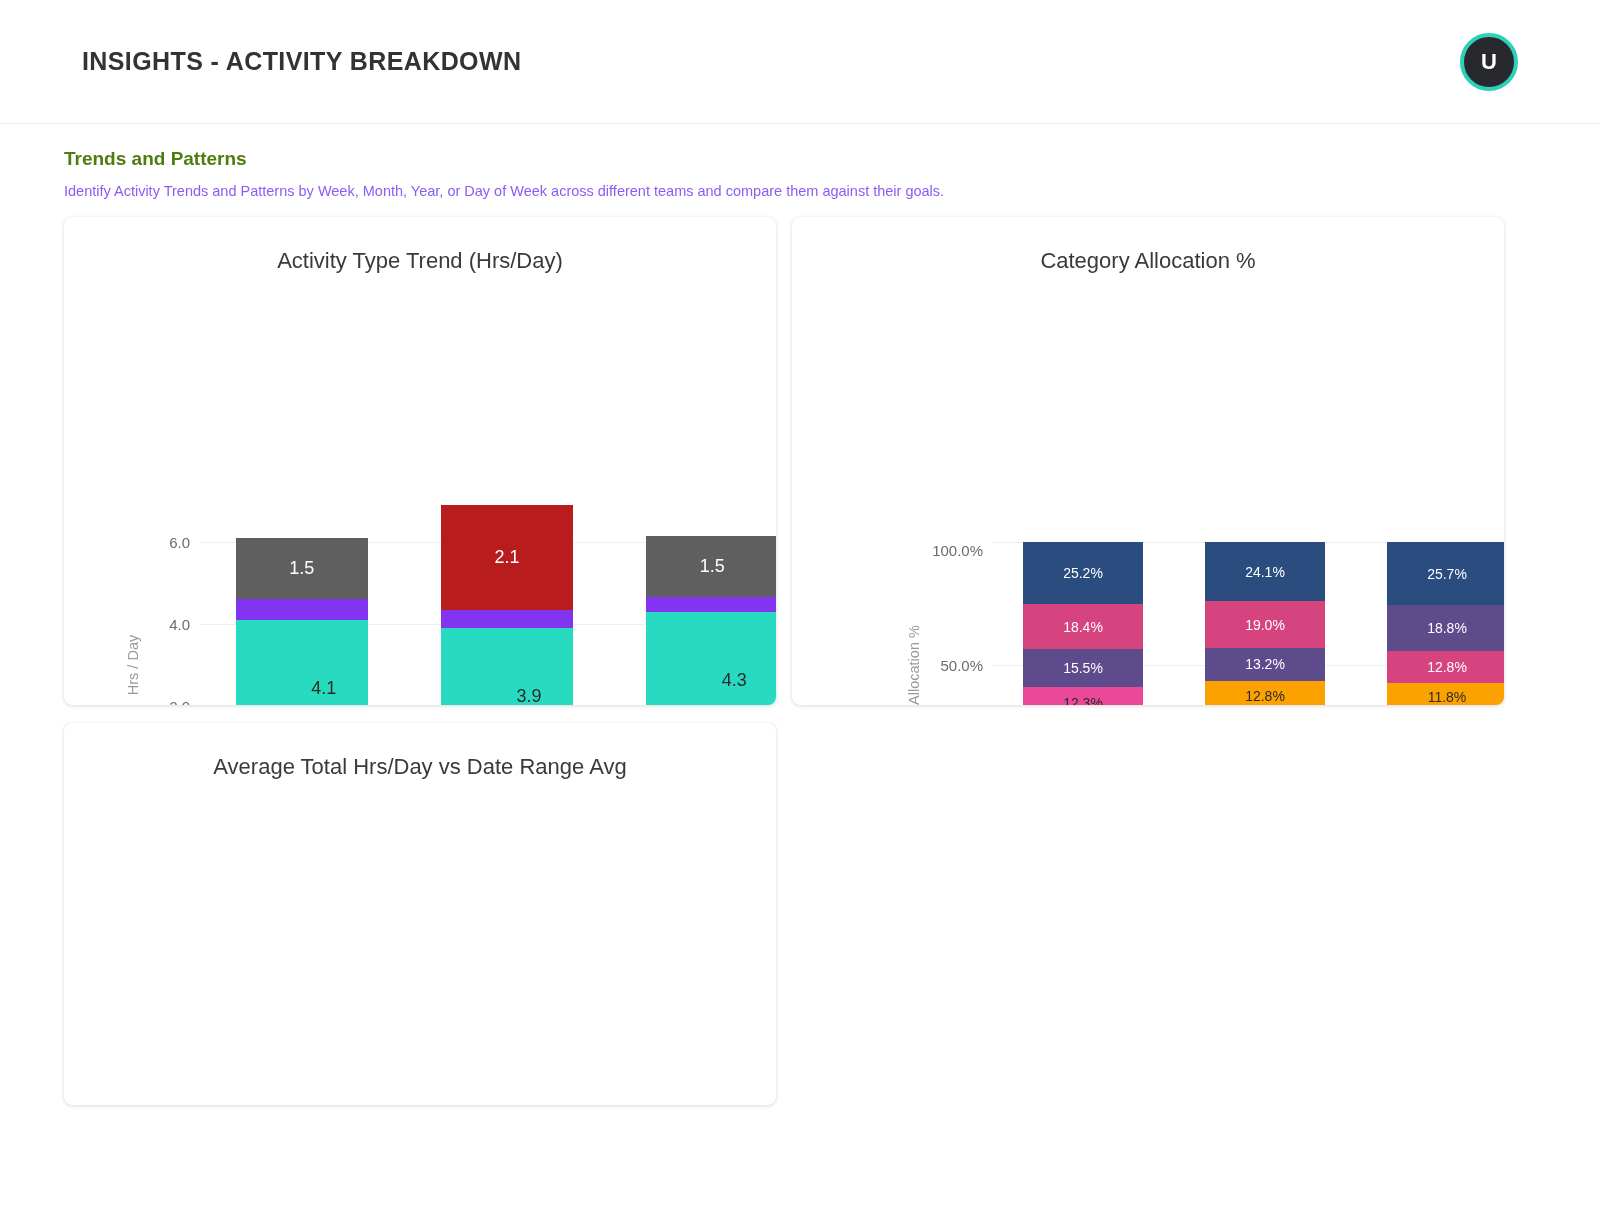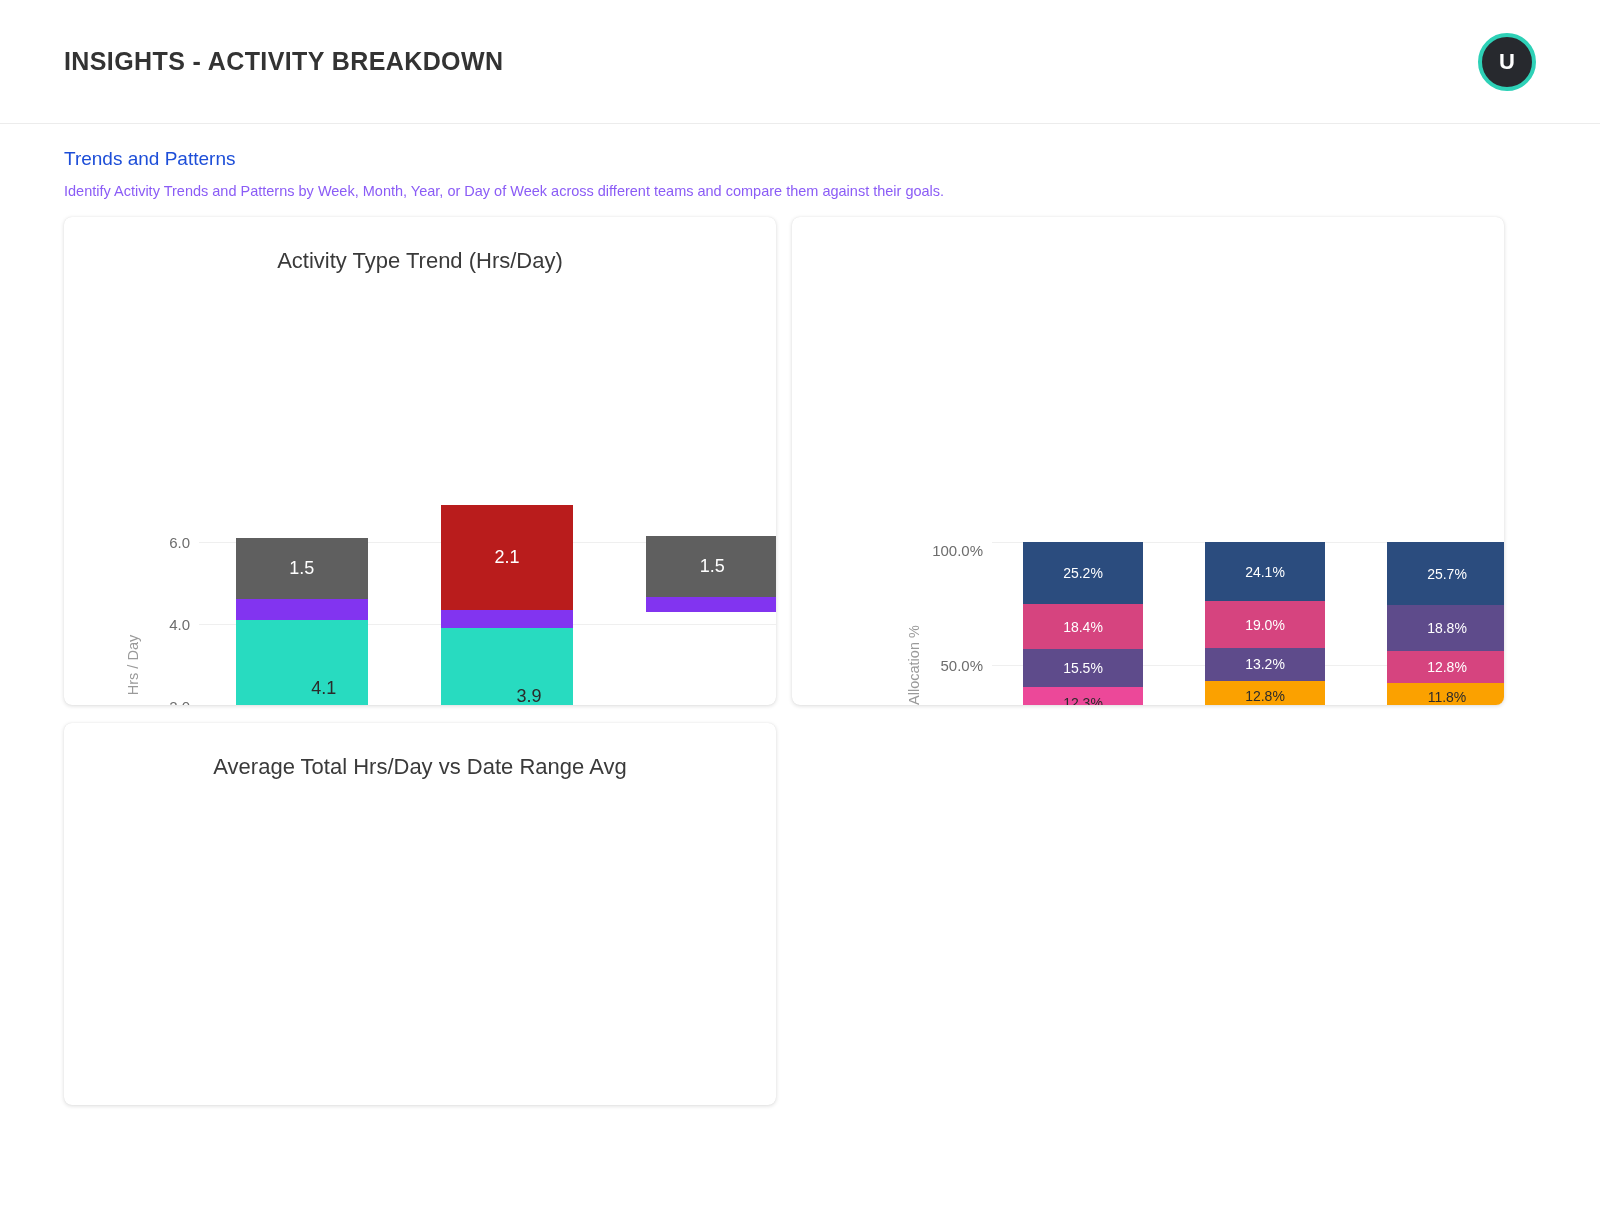--- a/index.html
+++ b/index.html
@@ -10,37 +10,37 @@
     color: #3c3c3c;
     overflow: hidden;
   }
 
   
   .app-header {
     position: relative;
     height: 124px;
     border-bottom: 1px solid #ececec;
     display: flex; align-items: center;
-    padding: 0 64px;
+    padding: 0 82px;
   }
   .app-title {
     font-size: 25px; font-weight: 700; letter-spacing: .4px;
     color: #333333;
   }
   .avatar-wrap { margin-left: auto; }
   .avatar {
     width: 58px; height: 58px; border-radius: 50%;
     background: #27292e; border: 4px solid #2ed1b7;
     display: flex; align-items: center; justify-content: center;
     color: #ffffff; font-size: 22px; font-weight: 700;
   }
 
   
   .section-head { padding: 24px 64px 0; }
-  .section-title { font-size: 19px; font-weight: 400; color: #1d4ed8; }
+  .section-title { font-size: 19px; font-weight: 700; color: #4d7c0f; }
   .section-sub { font-size: 14.5px; color: #8b5cf6; margin-top: 13px; }
 
   
   .grid {
     padding: 18px 64px 8px;
     display: grid;
     grid-template-columns: 712px 712px;
     grid-template-rows: 488px 382px;
     column-gap: 16px; row-gap: 18px;
   }
@@ -124,29 +124,33 @@
         <div class="bar1" style="left: 242px; height: 264.45px;">
           <div class="seg prod" style="background: rgb(40, 219, 192); height: 159.9px; bottom: 0px; align-items: flex-start;">
             <span style="margin-top: 58px;">3.9</span>
           </div>
           <div class="seg unprod" style="background: rgb(130, 52, 240); height: 18.45px; bottom: 159.9px;"></div>
           <div class="seg undef" style="background: #b91c1c; height: 105px; bottom: 178.35px;">
             <span>2.1</span>
           </div>
         </div>
         <div class="bar1" style="left: 447.333px; height: 252.15px;">
+          <div class="seg prod" style="background: rgb(40, 219, 192); height: 176.3px; bottom: 0px; align-items: flex-start;">
+            <span style="margin-top: 58px;">4.3</span>
+          </div>
           <div class="seg unprod" style="background: rgb(130, 52, 240); height: 14.35px; bottom: 176.3px;"></div>
           <div class="seg undef" style="background: rgb(95, 95, 95); height: 61.5px; bottom: 190.65px;">
             <span>1.5</span>
           </div>
         </div>
       </div>
   </div>
 
   <div class="card" id="c2">
+    <div class="card-title">Category Allocation %</div>
     <div class="plot">
         <div class="ylabel" style="left: -118px;">Allocation %</div>
         <div class="gridline" style="top: 123px;"></div>
         <div class="ytick" style="top: 123px;">50.0%</div>
         <div class="gridline" style="top: 0px;"></div>
         <div class="ytick" style="top: 0px; margin-top: 8px;">100.0%</div>
         <div class="bar2" style="left: 31px; height: 246px;">
           <div class="seg2" style="background: #ec4899; height: 30.258px; bottom: 70.356px; color: rgb(43, 43, 43);">12.3%</div>
           <div class="seg2" style="background: rgb(94, 75, 139); height: 38.13px; bottom: 100.614px; color: rgb(255, 255, 255);">15.5%</div>
           <div class="seg2" style="background: rgb(214, 68, 127); height: 45.264px; bottom: 138.744px; color: rgb(255, 255, 255);">18.4%</div>

